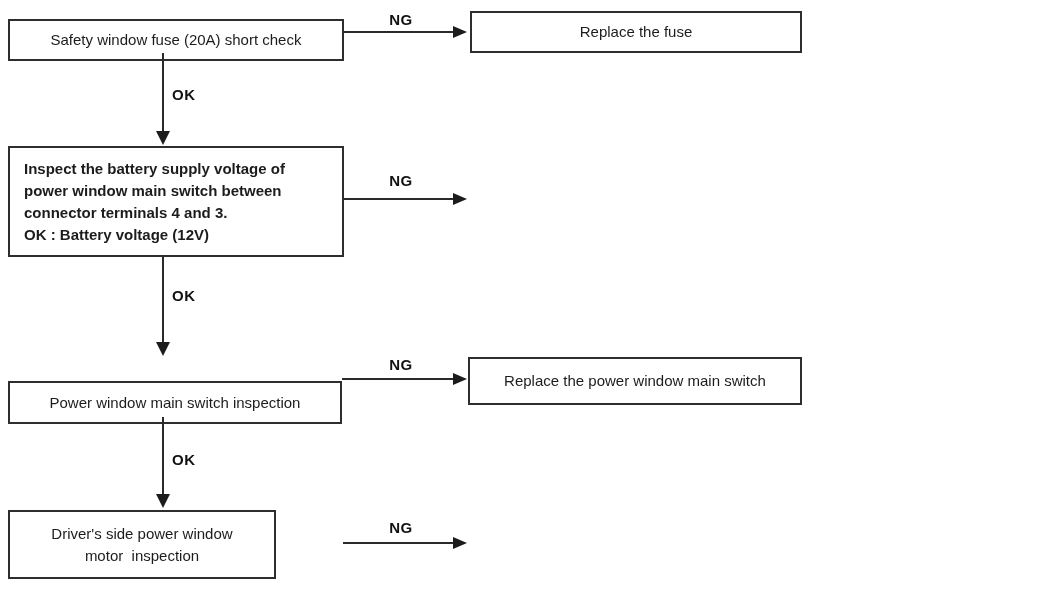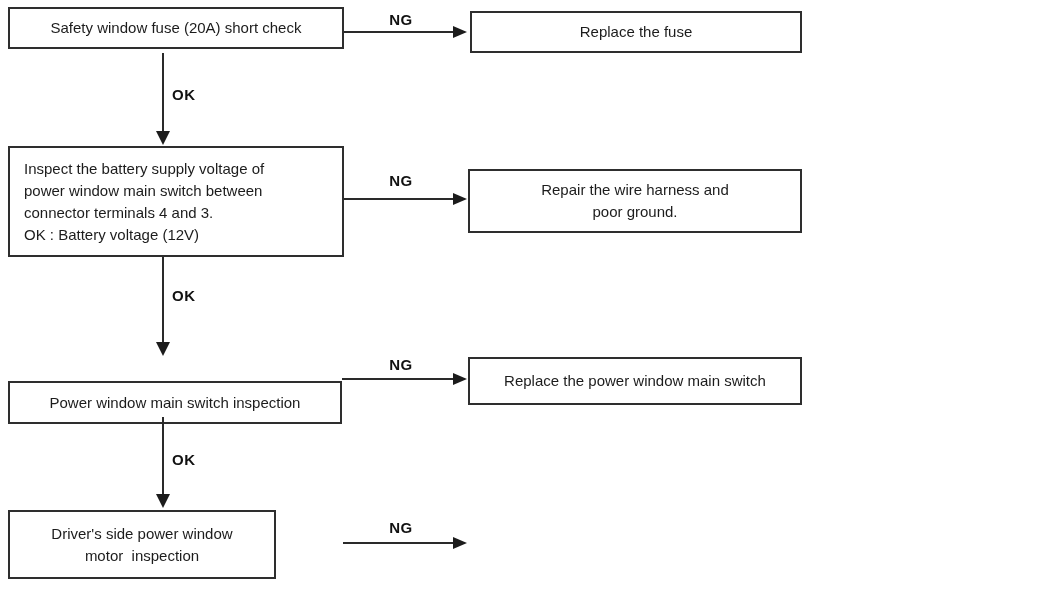--- a/index.html
+++ b/index.html
@@ -26,20 +26,21 @@
     white-space:pre-wrap;
     text-align:center;
   }
   .box.left-align{
     justify-content:flex-start;
     padding-left:14px;
     padding-right:8px;
   }
   .box.left-align .lbl{
     text-align:left;
+    font-weight:bold;
   }
   .hline{
     position:absolute;
     height:2px;
     background:#2a2a2a;
   }
   .vline{
     position:absolute;
     width:2px;
     background:#2a2a2a;
@@ -69,21 +70,21 @@
   .edge-label.ng{
     width:40px;
     text-align:center;
   }
 </style>
 </head>
 <body>
 
 <div id="canvas">
 
-  <div class="box" style="left:8px;top:7px;width:336px;height:42px;">
+  <div class="box" style="left:8px;top:19px;width:336px;height:42px;">
     <span class="lbl">Safety window fuse (20A) short check</span>
   </div>
   <div class="hline" style="left:344px;top:31px;width:110px;"></div>
   <div class="arrow-right" style="left:453px;top:26px;"></div>
   <div class="edge-label ng" style="left:381px;top:12px;">NG</div>
   <div class="box" style="left:470px;top:11px;width:332px;height:42px;">
     <span class="lbl">Replace the fuse</span>
   </div>
 
   <div class="vline" style="left:162px;top:53px;height:79px;"></div>
@@ -92,24 +93,20 @@
 
   <div class="box left-align" style="left:8px;top:146px;width:336px;height:111px;">
     <span class="lbl">Inspect the battery supply voltage of
 power window main switch between
 connector terminals 4 and 3.
 OK : Battery voltage (12V)</span>
   </div>
   <div class="hline" style="left:344px;top:198px;width:110px;"></div>
   <div class="arrow-right" style="left:453px;top:193px;"></div>
   <div class="edge-label ng" style="left:381px;top:173px;">NG</div>
-  <div class="box" style="left:468px;top:169px;width:334px;height:64px;">
-    <span class="lbl">Repair the wire harness and
-poor ground.</span>
-  </div>
 
   <div class="vline" style="left:162px;top:257px;height:86px;"></div>
   <div class="arrow-down" style="left:156px;top:342px;"></div>
   <div class="edge-label" style="left:172px;top:288px;">OK</div>
 
   <div class="box" style="left:8px;top:357px;width:334px;height:43px;margin-top:24px;">
     <span class="lbl">Power window main switch inspection</span>
   </div>
   <div class="hline" style="left:342px;top:378px;width:112px;"></div>
   <div class="arrow-right" style="left:453px;top:373px;"></div>

